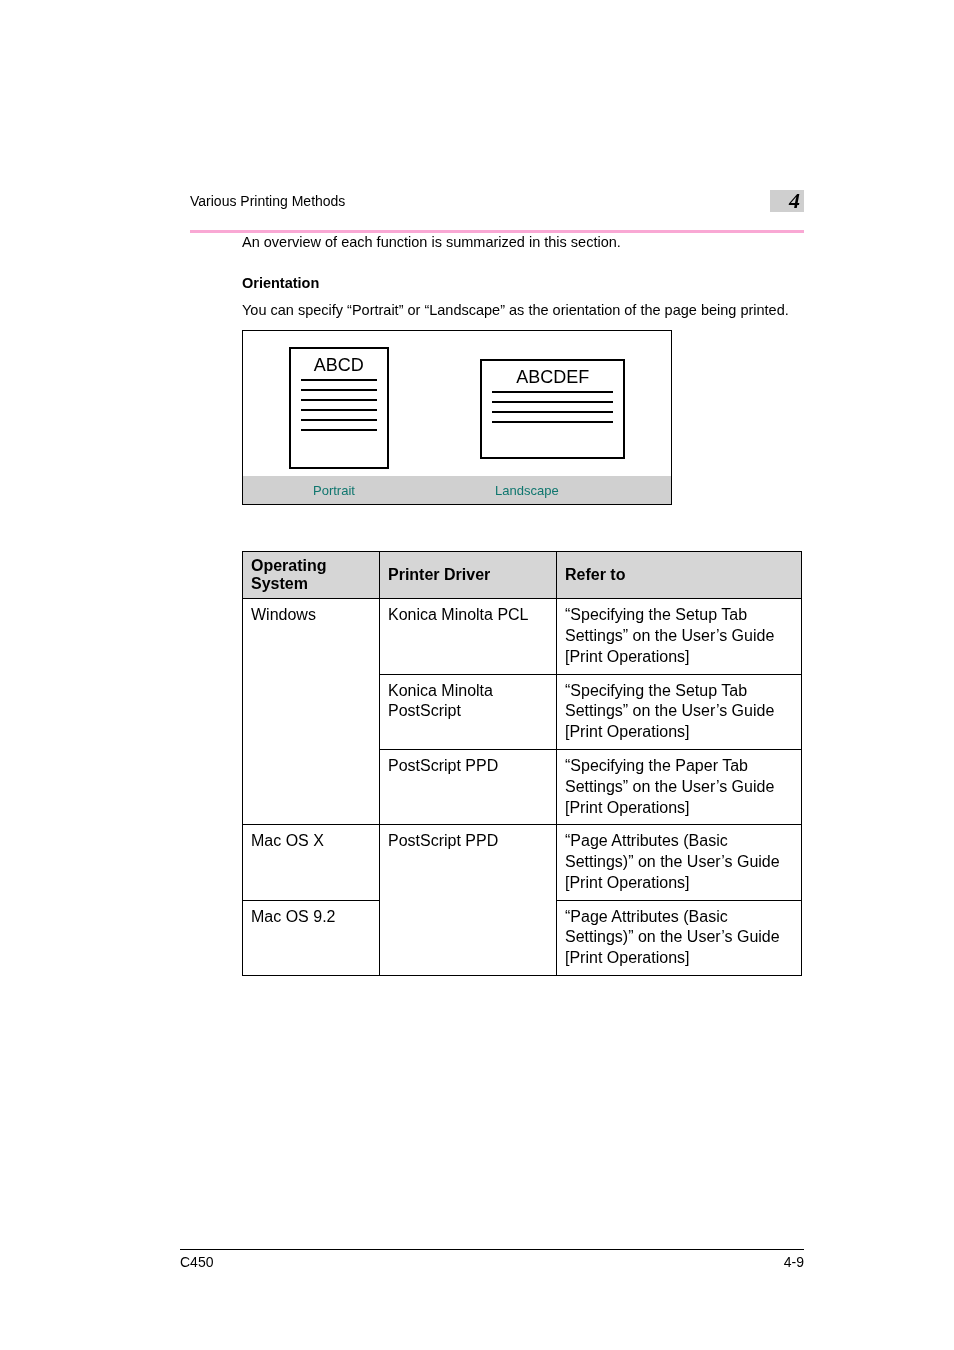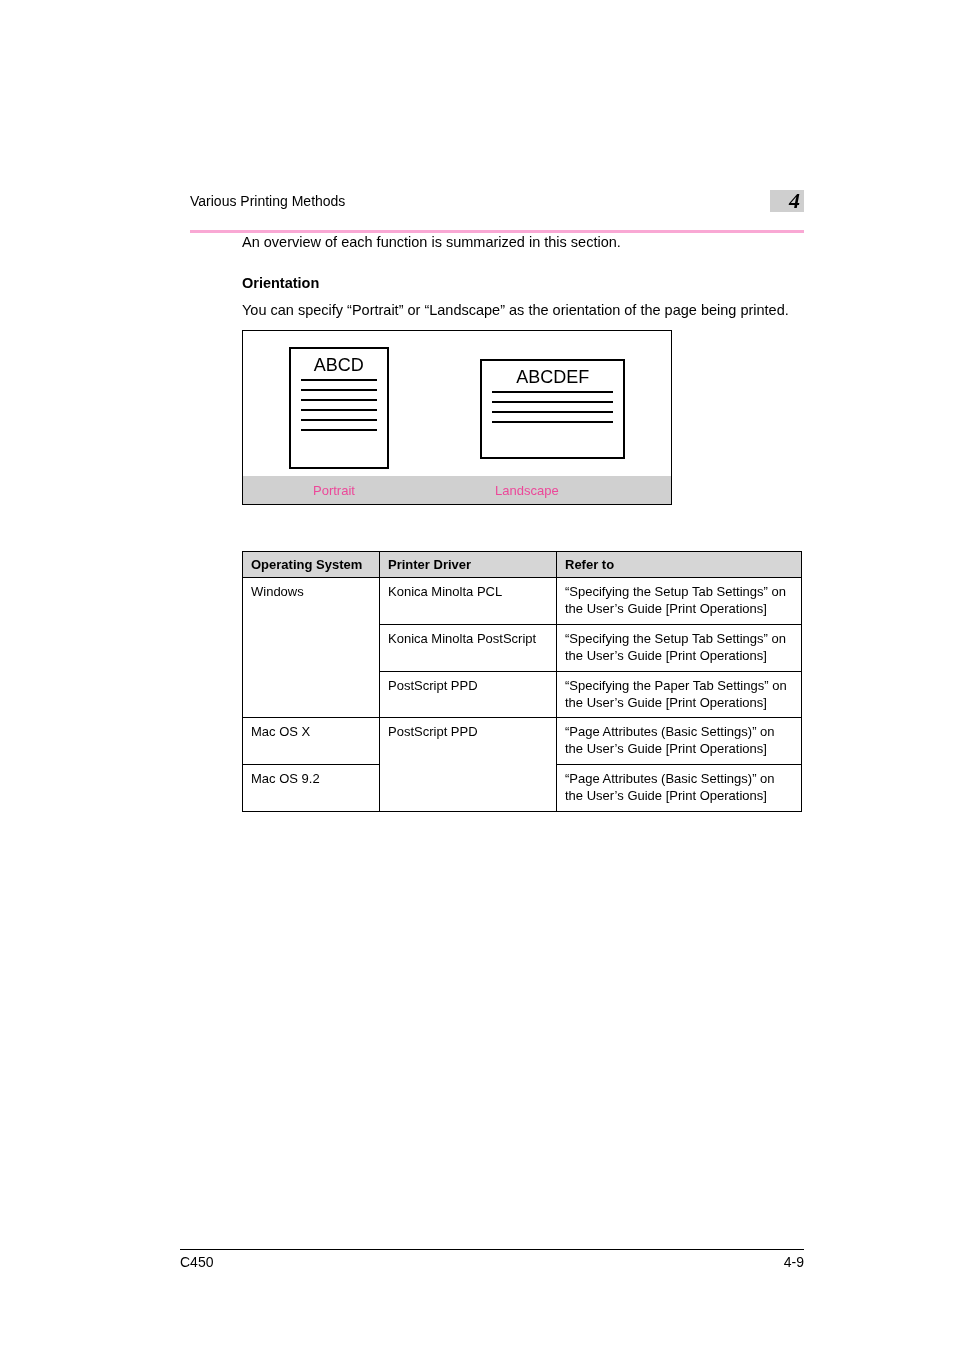--- a/index.html
+++ b/index.html
@@ -16,26 +16,26 @@
   .illus-wrap{margin:10px 0 0 52px;width:430px;}
   .illus{border:1px solid #000;height:175px;position:relative;background:#fff;display:flex;justify-content:space-around;align-items:flex-start;padding-top:16px;box-sizing:border-box}
   .shadow{position:absolute;left:6px;right:-6px;bottom:-6px;height:8px;background:#d9d9d9;z-index:-1}
   .shadow-r{position:absolute;top:6px;bottom:-6px;right:-6px;width:8px;background:#d9d9d9;z-index:-1}
   .sheet{border:2px solid #000;background:#fff;box-sizing:border-box;padding:6px 10px;display:flex;flex-direction:column;align-items:center}
   .sheet.port{width:100px;height:122px}
   .sheet.land{width:145px;height:100px;margin-top:12px}
   .sheet .title{font-size:18px;border-bottom:2px solid #000;width:100%;text-align:center;padding-bottom:3px;font-family:Helvetica,Arial,sans-serif}
   .sheet .ln{height:2px;background:#000;width:100%;margin-top:8px}
   .sheet.port .ln{width:100%}
-  .cap{position:absolute;bottom:6px;font-size:13px;color:#ec4899;text-align:left}
+  .cap{position:absolute;bottom:6px;font-size:13px;color:#0f766e;text-align:left}
   .cap.c1{left:70px}
   .cap.c2{left:252px}
   .illus .bottom-band{position:absolute;left:0;right:0;bottom:0;height:28px;background:#d0d0d0}
 
-  table.ref{border-collapse:collapse;width:560px;margin:46px 0 0 52px;font-size:13px}
+  table.ref{border-collapse:collapse;width:560px;margin:46px 0 0 52px;font-size:16px}
   table.ref th{background:#d6d6d6;text-align:left;padding:5px 8px;border:1px solid #000;font-weight:bold}
   table.ref td{padding:6px 8px;border-bottom:1px solid #000;border-right:1px solid #000;vertical-align:top;line-height:1.3}
   table.ref td:first-child{border-left:1px solid #000}
   table.ref .os{width:120px}
   table.ref .drv{width:160px}
 
   .footer{position:absolute;left:180px;right:150px;bottom:80px;border-top:1px solid #000;padding-top:4px;display:flex;justify-content:space-between;font-size:14px}
 </style>
 </head>
 <body>

